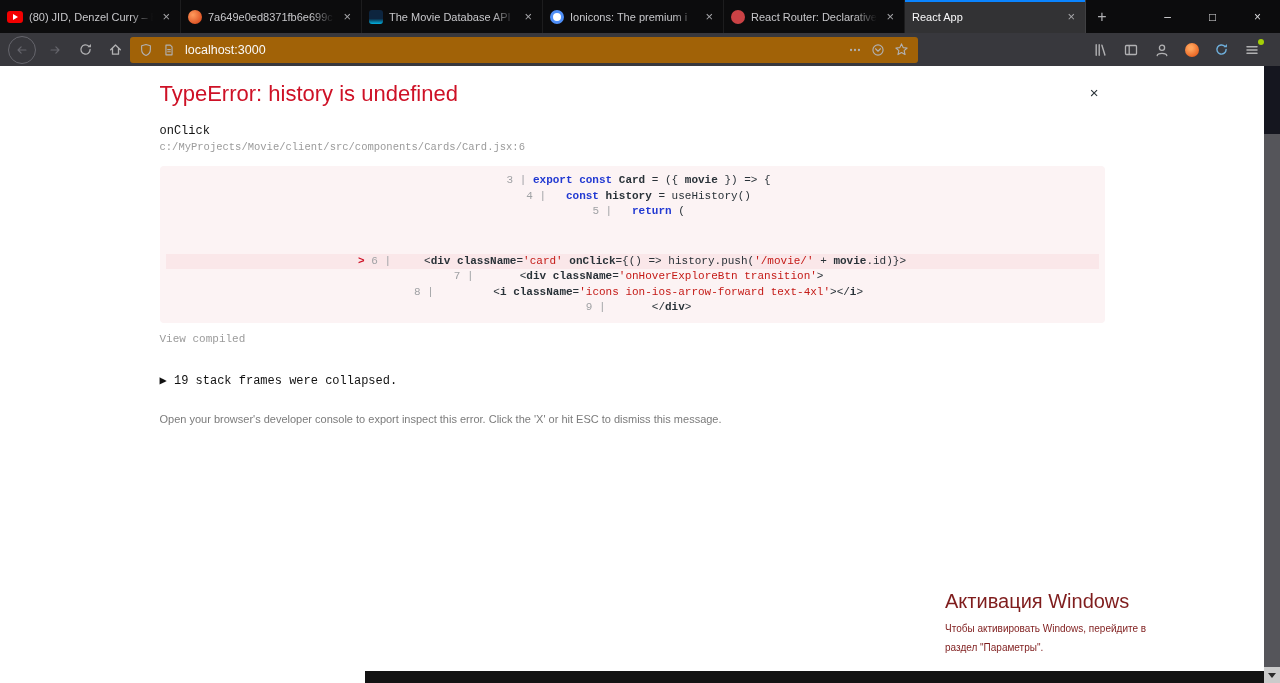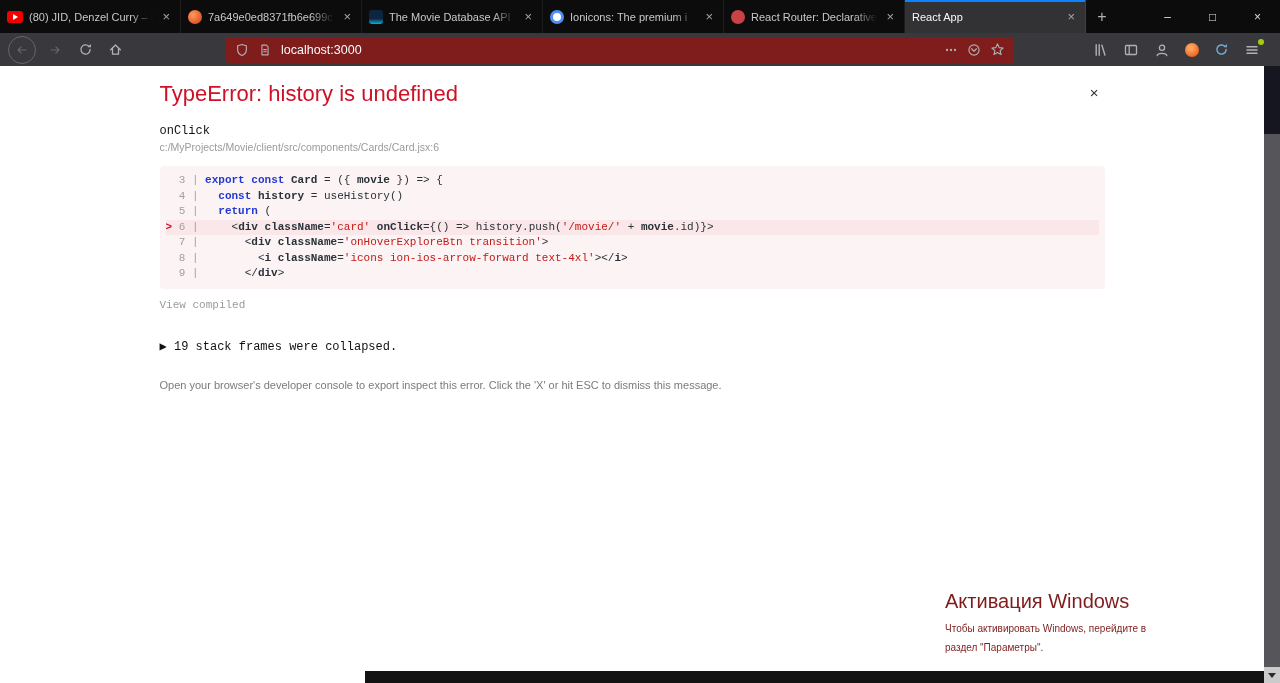--- a/index.html
+++ b/index.html
@@ -34,41 +34,41 @@
   .fav-react-router { background:#ca4245; }
   .newtab { width:32px; color:#b1b1b3; font-size:16px; line-height:33px; }
   .win-controls { margin-left:auto; display:flex; }
   .win-btn { width:45px; height:33px; color:#dcdcde; font-size:12px;
     display:flex; align-items:center; justify-content:center; }
 
   
   .navbar { height:33px; background:#38383d; display:flex; align-items:center; padding:0 8px; }
   .nav-btn { width:30px; height:28px; display:flex; align-items:center; justify-content:center; }
   .nav-btn.circled { width:28px; height:28px; border:1px solid #65656c; border-radius:50%; margin-right:4px; }
-  .urlbar { margin-left:96px; width:788px; height:26px; background:#7f1d1d; border-radius:3px;
+  .urlbar { width:788px; height:26px; background:#a16207; border-radius:3px;
     display:flex; align-items:center; padding:0 9px; gap:9px; }
   .url-text { flex:1; color:#f9f9fa; font-size:12.5px; }
   .ub-icon { display:flex; align-items:center; }
   .right-icons { margin-left:auto; display:flex; align-items:center; gap:15px; padding-right:12px; }
   .tool-icon { display:flex; align-items:center; position:relative; }
   .ext-orange { width:14px; height:14px; border-radius:50%;
     background:radial-gradient(circle at 40% 35%, #ffa45c 15%, #e0490a); }
   .menu-badge { position:absolute; top:-3px; right:-4px; width:6px; height:6px; border-radius:50%; }
 
   
   .content { position:absolute; top:66px; left:0; right:16px; bottom:0; background:#fff; overflow:hidden; }
   .overlay { width:945px; margin:0 auto; padding-top:15px; position:relative; }
   .overlay-close { position:absolute; top:19px; right:6px; font-size:15px; color:#293238; line-height:1; }
   .err-title { margin:0 0 17px; font-size:22px; font-weight:500; white-space:nowrap; }
   .err-fn { font-family:"Liberation Mono","DejaVu Sans Mono",monospace; font-size:12px; color:#111; margin-bottom:3px; }
-  .err-path { font-family:Liberation Sans, sans-serif; font-size:10.5px; color:#9b9b9b; margin-bottom:13px; }
+  .err-path { font-family:Liberation Mono, monospace; font-size:10.5px; color:#9b9b9b; margin-bottom:13px; }
   .code-frame { background:#fcf3f4; border-radius:4px; padding:7px 6px; margin:0;
-    font-family:"Liberation Mono","DejaVu Sans Mono",monospace; font-size:11px; line-height:15.5px; }
+    font-family:"Liberation Mono","DejaVu Sans Mono",monospace; font-size:11px; line-height:15.5px;text-align:center; }
   .code-line { white-space:pre; }
-  .code-line.error-line { background:rgba(206,17,38,0.05); }
+  .code-line.error-line { background:rgba(206,17,38,0.05);margin-top:34px; }
   .t-ln { color:#a0a2a5; }
   .t-errmark { color:#ce1126; font-weight:bold; }
   .t-kw { color:#2139d2; font-weight:bold; }
   .t-str { color:#c41a16; }
   .t-pl { color:#293238; }
   .t-b { color:#293238; font-weight:bold; }
   .t-attr { color:#293238; font-weight:bold; }
   .t-tag { color:#293238; font-weight:bold; }
   .view-compiled { font-family:"Liberation Mono","DejaVu Sans Mono",monospace; font-size:11px; color:#9b9b9b; margin-top:10px; cursor:pointer; }
   .stack-toggle { font-family:"Liberation Mono","DejaVu Sans Mono",monospace; font-size:12px; color:#111; margin-top:28px; cursor:pointer; }

